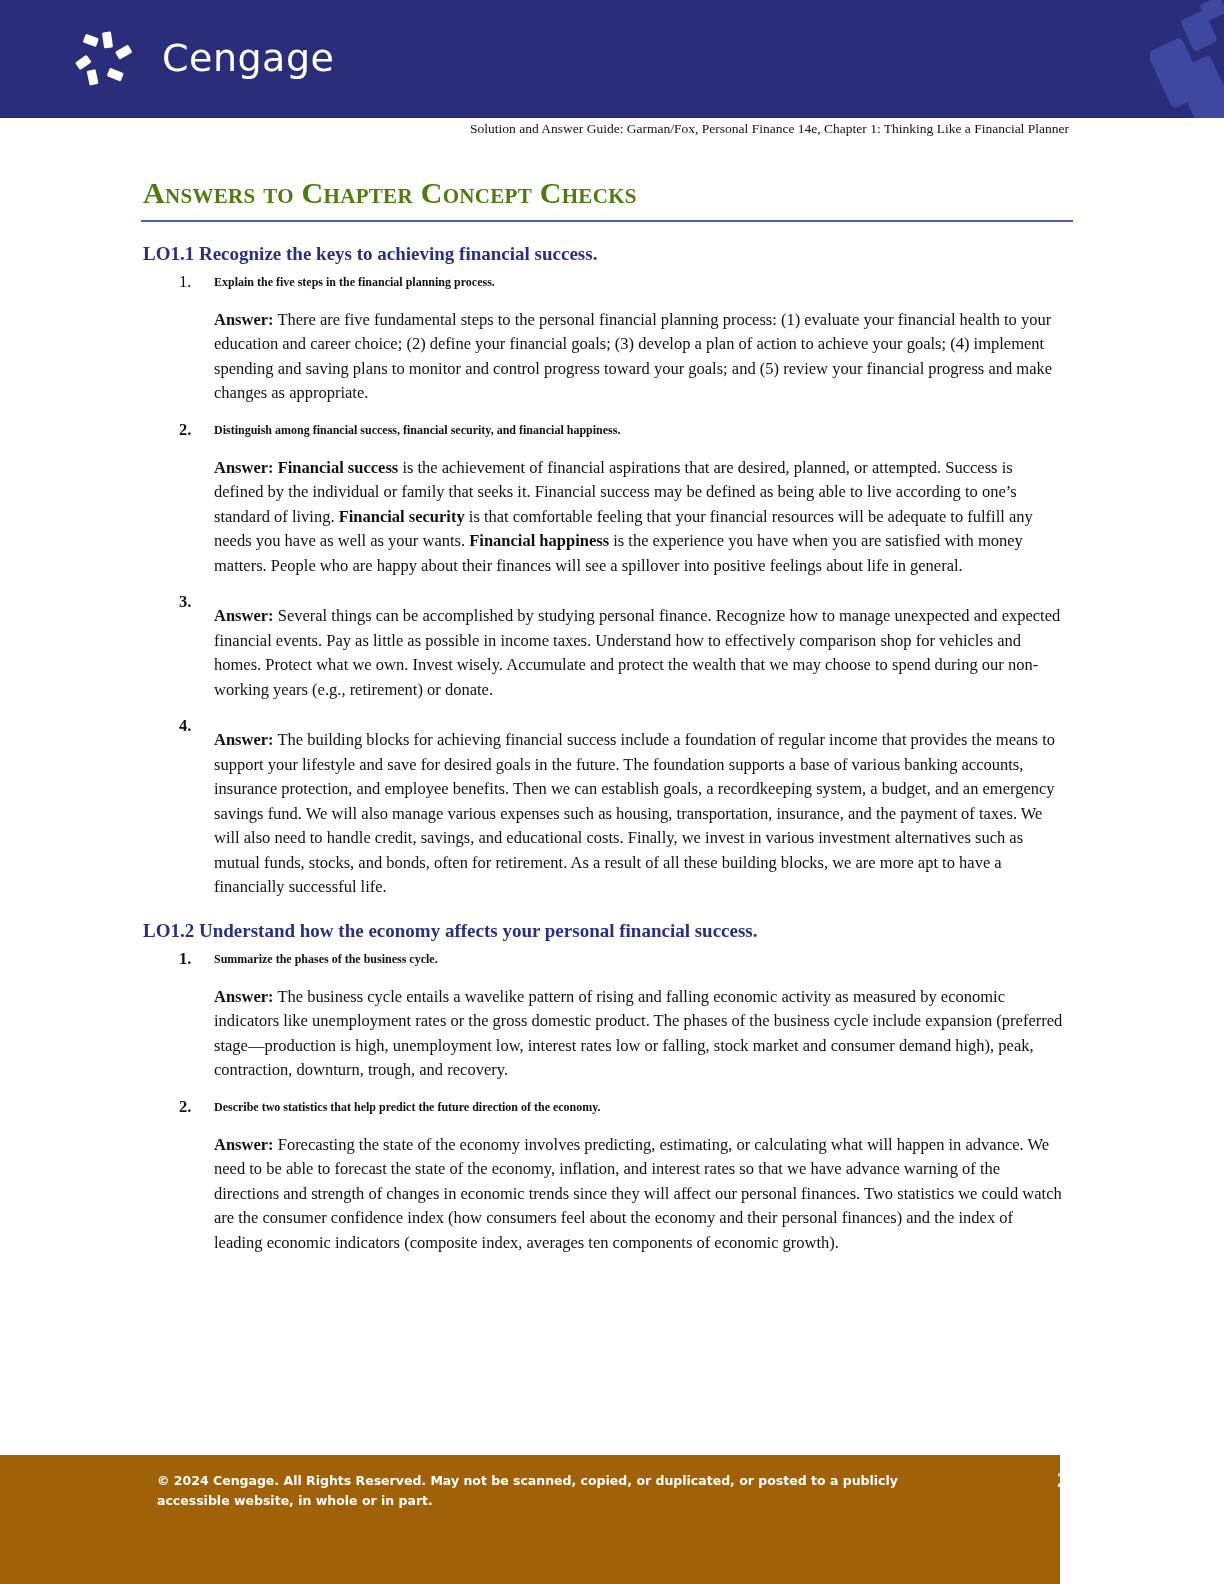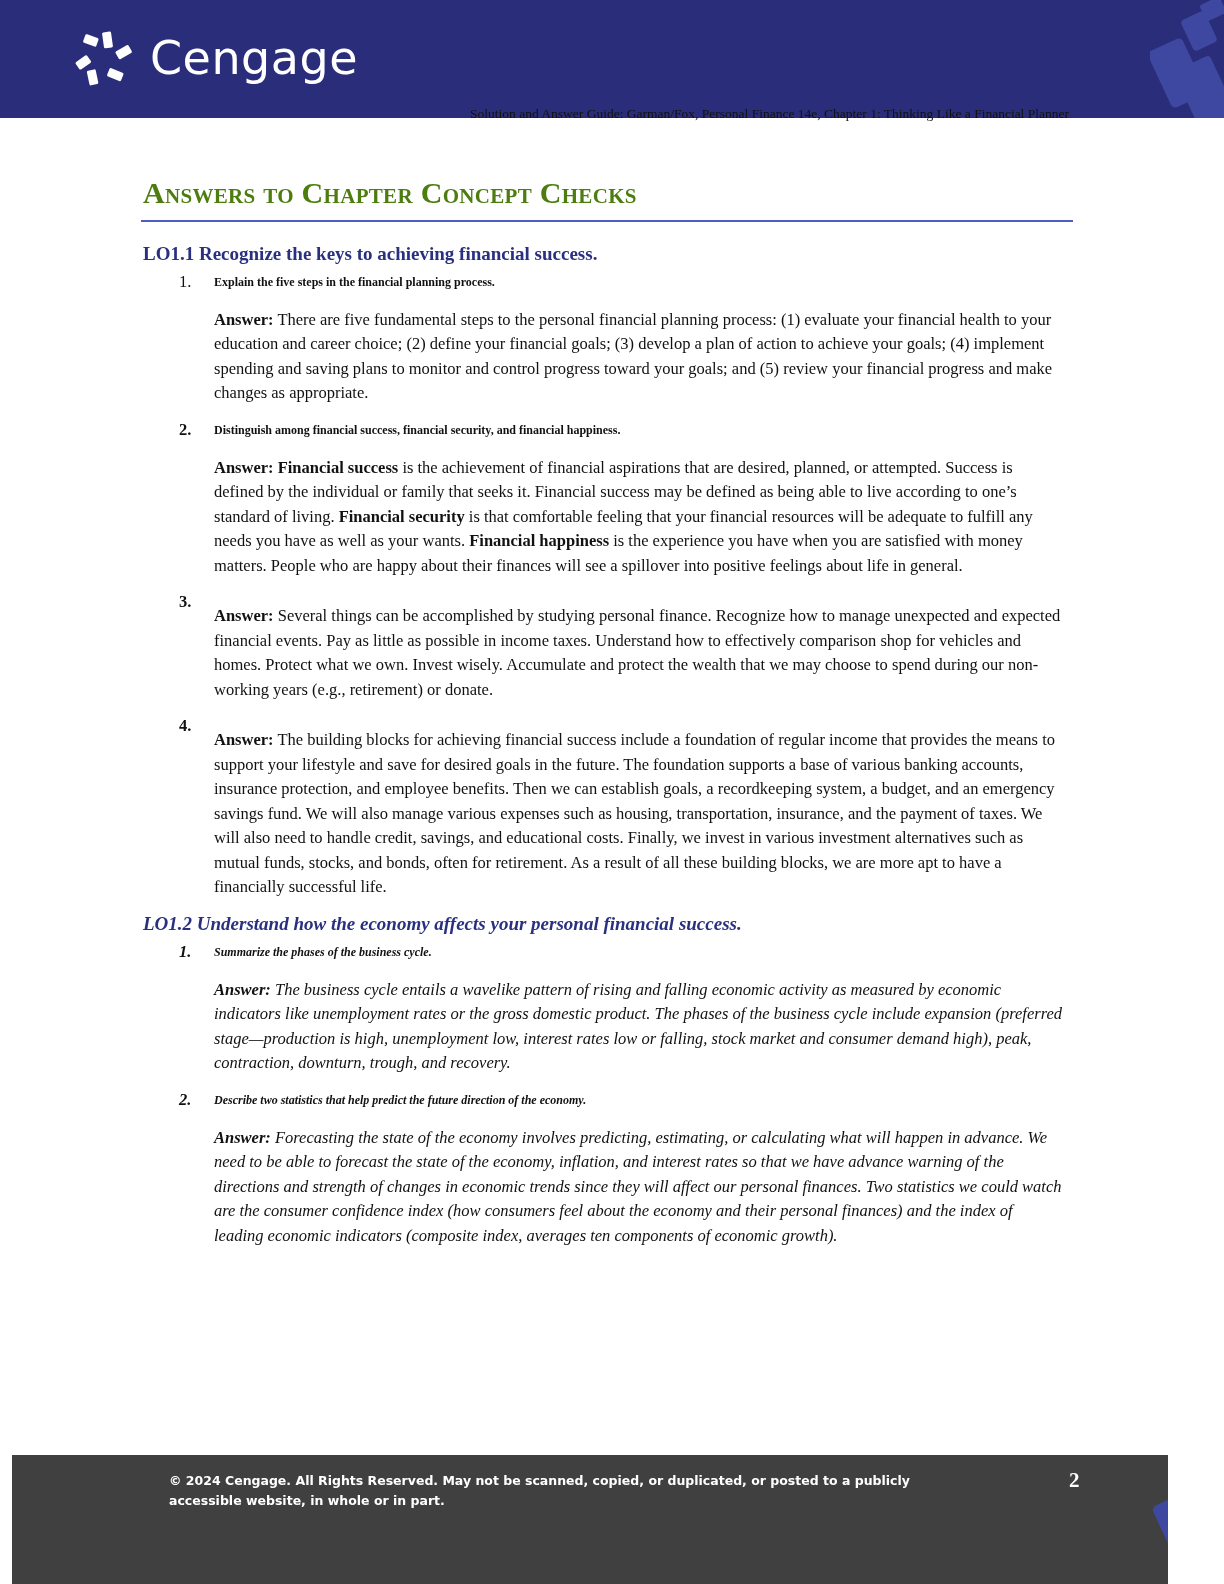--- a/index.html
+++ b/index.html
@@ -1,36 +1,36 @@
 <!DOCTYPE html>
 <html><head>
 <meta charset="utf-8">
 <style>
   html, body { margin: 0; padding: 0; }
   body { width: 1224px; height: 1584px; position: relative; background: #ffffff; overflow: hidden; font-family: "Liberation Serif", serif; color: #111; }
   .header-band { position: absolute; left: 0; top: 0; width: 1224px; height: 118px; background: #2a2e7a; overflow: hidden; }
   .logo { position: absolute; left: 74px; top: 30px; display: flex; align-items: center; }
   .logo svg { display: block; }
-  .logo-text { font-family: "DejaVu Sans", sans-serif; color: #fff; font-size: 46px; letter-spacing: 0.5px; margin-left: 14px; line-height: 1; }
+  .logo-text { font-family: "DejaVu Sans", sans-serif; color: #fff; font-size: 38px; letter-spacing: 0.5px; margin-left: 26px; line-height: 1; }
   .deco { position: absolute; }
-  .running-head { position: absolute; right: 155px; top: 106px; font-size: 13.5px; color: #111; white-space: nowrap; }
+  .running-head { position: absolute; right: 155px; top: 121px; font-size: 13.5px; color: #111; white-space: nowrap; }
   .page-title { position: absolute; left: 143px; top: 176px; font-size: 30px; font-weight: bold; color: #4d7c0f; font-variant: small-caps; letter-spacing: 0.3px; margin: 0; line-height: 1.1; }
   .title-rule { position: absolute; left: 141px; top: 220px; width: 932px; height: 2px; background: #4f5cc0; }
   .content { position: absolute; left: 143px; top: 243px; width: 930px; }
   .lo { font-size: 19px; font-weight: bold; color: #2a3080; margin: 0; line-height: 1.2; }
   .q { display: flex; margin-top: 4px; }
   .q-num { width: 71px; text-align: left; padding-left: 36px; box-sizing: border-box; font-weight: bold; font-size: 16.5px; line-height: 24px; }
   .q-num.reg { font-weight: normal; }
   .q-body { flex: 1; }
   .q-text { font-weight: bold; font-size: 12px; line-height: 24px; margin: 0; }
   .answer { font-size: 16.5px; line-height: 24.5px; margin: 14px 0 0 0; width: 850px; }
   .answer b { font-weight: bold; }
   .gap-q { margin-top: 12px; }
-  .gap-lo { margin-top: 13px; font-style: italic; }
-  .footer-band { position: absolute; left: 0; top: 1455px; width: 1156px; height: 129px; background: #404040; overflow: hidden; margin-left: 12px; }
+  .gap-lo { margin-top: 20px; }
+  .footer-band { position: absolute; left: 0; top: 1455px; width: 1060px; height: 129px; background: #a16207; overflow: hidden; }
   .copyright { position: absolute; left: 157px; top: 16px; width: 780px; font-family: "DejaVu Sans", sans-serif; font-size: 12.5px; color: #fff; font-weight: bold; line-height: 20px; }
   .page-num { position: absolute; left: 1057px; top: 13px; font-family: "Liberation Serif", serif; font-size: 21px; color: #fff; font-weight: bold; }
 </style>
 </head>
 <body>
 
 <div class="header-band">
   <div class="logo">
     <svg width="62" height="56" viewBox="0 0 62 56">
       <g fill="#ffffff">

